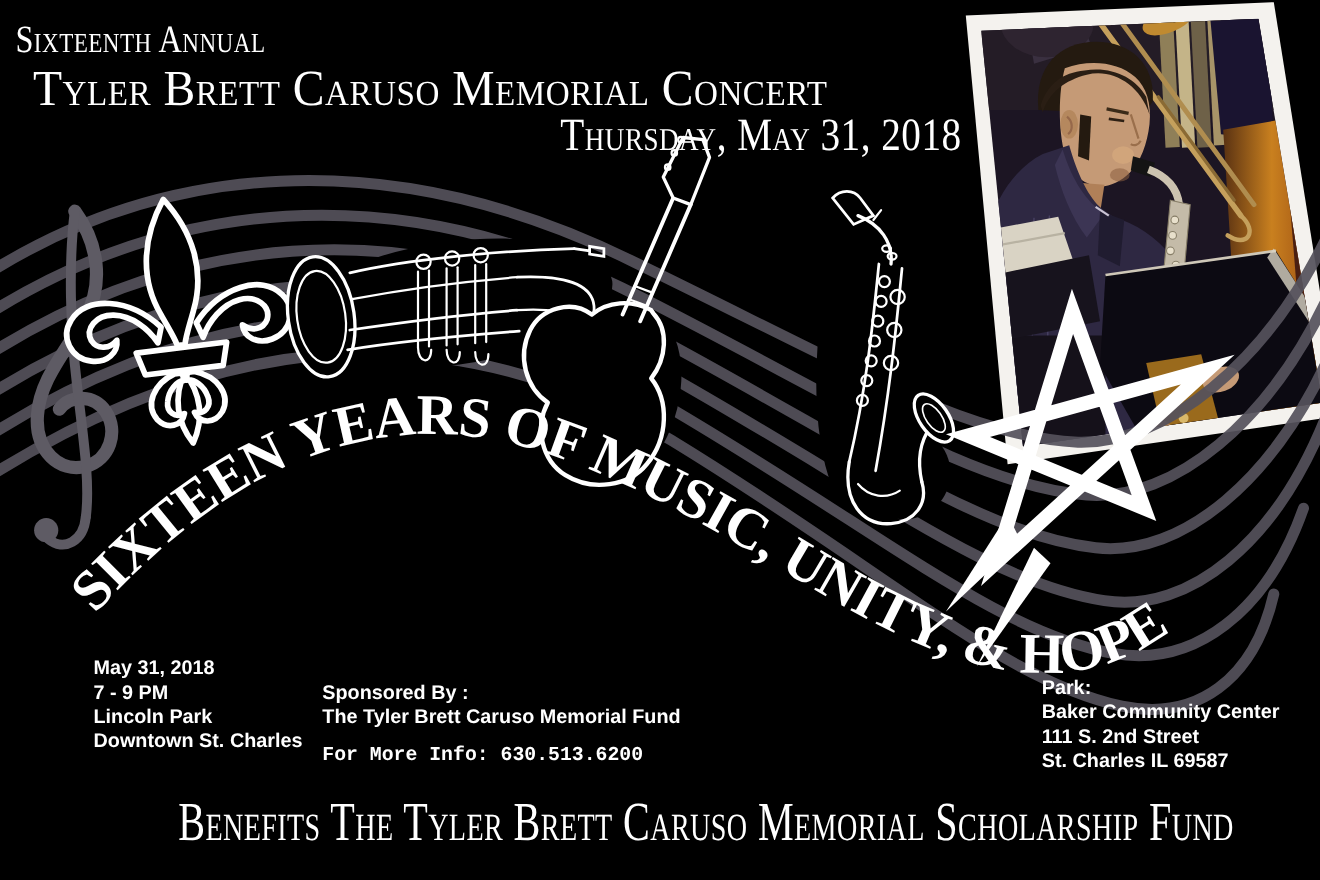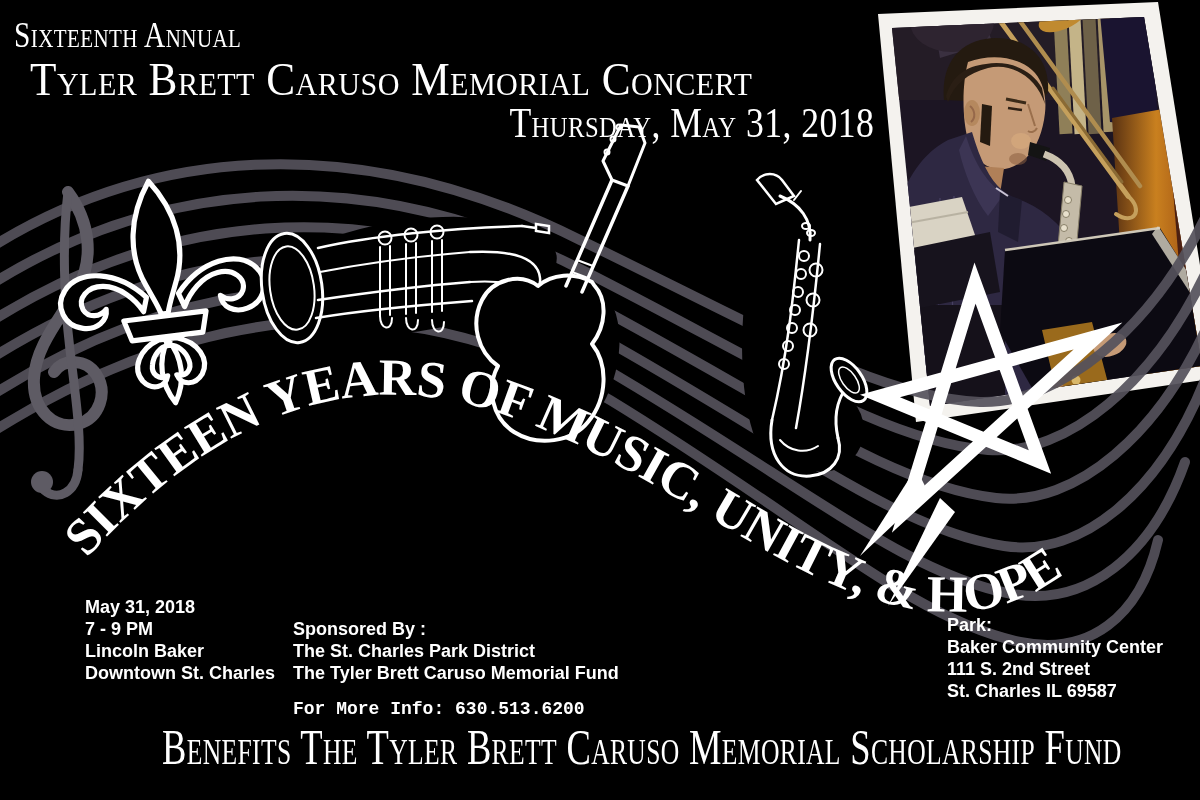--- a/index.html
+++ b/index.html
@@ -238,27 +238,26 @@
   </g>
 </svg>
 
 <div class="txt serif t1">Sixteenth Annual</div>
 <div class="txt serif t2">Tyler Brett Caruso Memorial Concert</div>
 <div class="txt serif t3">Thursday, May 31, 2018</div>
 
 <div class="txt info evt">
   <span>May 31, 2018</span>
   <span>7 - 9 PM</span>
-  <span>Lincoln Baker</span>
+  <span>Lincoln Park</span>
   <span>Downtown St. Charles</span>
 </div>
 
 <div class="txt info spon">
   <span>Sponsored By :</span>
-  <span>The St. Charles Park District</span>
   <span>The Tyler Brett Caruso Memorial Fund</span>
   <span class="more">For More Info: 630.513.6200</span>
 </div>
 
 <div class="txt info rain">
   <span>Park:</span>
   <span>Baker Community Center</span>
   <span>111 S. 2nd Street</span>
   <span>St. Charles IL 69587</span>
 </div>

